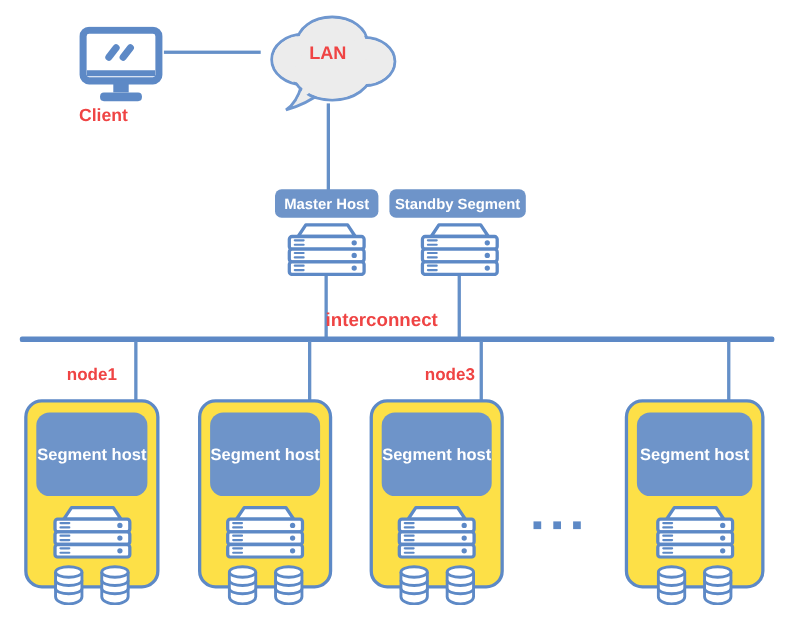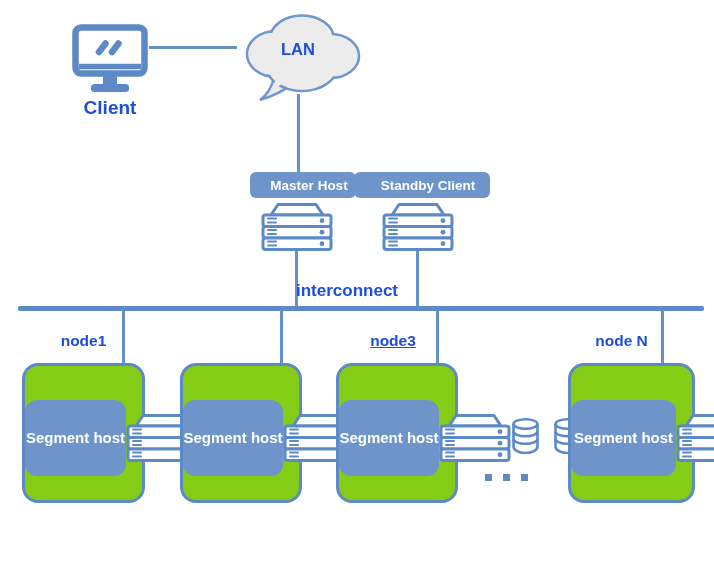--- a/index.html
+++ b/index.html
@@ -1,33 +1,32 @@
 <!DOCTYPE html>
 <html><head>
 <meta charset="utf-8">
 <style>
   html,body{margin:0;padding:0;background:#fff;}
   .canvas{
     position:relative;width:714px;height:564px;background:#ffffff;
     font-family:"Liberation Sans","DejaVu Sans",sans-serif;overflow:hidden;
   }
   .abs{position:absolute;}
-  .lbl{color:#1d4ed8;font-weight:bold;text-align:center;}
+  .lbl{color:#ef4444;font-weight:bold;text-align:center;}
   .hline{position:absolute;background:#6590c8;height:3px;}
   .vline{position:absolute;background:#6590c8;width:3px;}
   .badge{
     position:absolute;background:#6e94c9;border-radius:6px;color:#fff;
     font-weight:bold;font-size:13.5px;display:flex;align-items:center;justify-content:center;
     height:26px;
-    padding-left:12px;
   }
   .bus{position:absolute;background:#5d89c6;height:5px;border-radius:2px;}
   .node{
-    position:absolute;top:363px;height:140px;border:3px solid #5d89c6;border-radius:16px;
-    background:#84cc16;box-sizing:border-box;display:flex;flex-direction:row;align-items:center;
+    position:absolute;top:363px;height:172px;border:3px solid #5d89c6;border-radius:16px;
+    background:#fde047;box-sizing:border-box;display:flex;flex-direction:column;align-items:center;
   }
   .seghost{
     margin-top:9px;width:calc(100% - 16px);height:76px;background:#6e94c9;border-radius:12px;
     color:#fff;font-weight:bold;font-size:15px;display:flex;align-items:center;justify-content:center;
     flex:none;
   }
   .srvwrap{margin-top:7px;flex:none;}
   .dbrow{margin-top:5px;display:flex;gap:13px;flex:none;}
   .dot{width:7px;height:7px;background:#5d89c6;display:inline-block;}
   .dots{position:absolute;left:485px;top:474px;display:flex;gap:11px;}
@@ -83,21 +82,21 @@
   <svg class="abs" style="left:72px;top:24px;" width="76" height="70" viewBox="0 0 76 70">
     <rect x="3.5" y="3.5" width="69" height="46" rx="5.5" fill="#ffffff" stroke="#5d89c6" stroke-width="6.5"></rect>
     <g stroke="#5d89c6" stroke-width="6.5" stroke-linecap="round">
       <line x1="27" y1="28" x2="33.5" y2="19.5"></line>
       <line x1="40" y1="28" x2="46.5" y2="19.5"></line>
       <line x1="7" y1="42.5" x2="69" y2="42.5" stroke-width="5.5" stroke-linecap="butt"></line>
     </g>
     <rect x="31" y="49" width="14" height="11" fill="#5d89c6"></rect>
     <rect x="19" y="60" width="38" height="8" rx="3.5" fill="#5d89c6"></rect>
   </svg>
-  <div class="abs lbl" style="left:60px;top:97px;width:100px;font-size:19px;">Client</div>
+  <div class="abs lbl" style="left:44px;top:97px;width:100px;font-size:16px;">Client</div>
 
   <svg class="abs" style="left:228px;top:8px;" width="140" height="98" viewBox="0 0 140 98">
     <g stroke="#6f97cf" stroke-width="2.6" fill="#ececec">
       <path d="M46,70 Q42,85 32,92 Q52,86 64,76 Z"></path>
       <ellipse cx="48" cy="46" rx="29" ry="23"></ellipse>
       <ellipse cx="74" cy="31" rx="32" ry="23.5"></ellipse>
       <ellipse cx="103" cy="48" rx="28" ry="22"></ellipse>
       <ellipse cx="74" cy="57" rx="36" ry="26"></ellipse>
     </g>
     <g fill="#ececec" stroke="none">
@@ -107,34 +106,33 @@
       <ellipse cx="74" cy="57" rx="34.5" ry="24.5"></ellipse>
       <path d="M48,68 Q47,76 42,83 Q54,77 59,71 Z"></path>
     </g>
   </svg>
   <div class="abs lbl" style="left:228px;top:40px;width:140px;font-size:16.5px;">LAN</div>
 
   <div class="badge" style="left:250px;top:172px;width:94px;">
     <span>Master Host</span>
   </div>
   <div class="badge" style="left:354px;top:172px;width:124px;">
-    <span>Standby Client</span>
+    <span>Standby Segment</span>
   </div>
   <svg class="abs" style="left:261px;top:201px;" width="72" height="50" viewBox="0 0 72 50">
       <use href="#server-rack"></use>
     </svg>
   <svg class="abs" style="left:382px;top:201px;" width="72" height="50" viewBox="0 0 72 50">
       <use href="#server-rack"></use>
     </svg>
 
   <div class="abs lbl" style="left:288px;top:281px;width:118px;font-size:17px;">interconnect</div>
 
   <div class="nodelabel lbl" style="left:22px;width:123px;">node1</div>
-  <div class="nodelabel lbl" style="left:332px;width:122px;text-decoration:underline;">node3</div>
-  <div class="nodelabel lbl" style="left:560px;width:123px;">node N</div>
+  <div class="nodelabel lbl" style="left:348px;width:122px;">node3</div>
 
   <div class="node" style="left:22px;width:123px;">
     <div class="seghost">
       <span>Segment host</span>
     </div>
     <svg class="srvwrap" width="72" height="50" viewBox="0 0 72 50">
         <use href="#server-rack"></use>
       </svg>
     <div class="dbrow">
       <svg width="29" height="37" viewBox="0 0 29 37">

